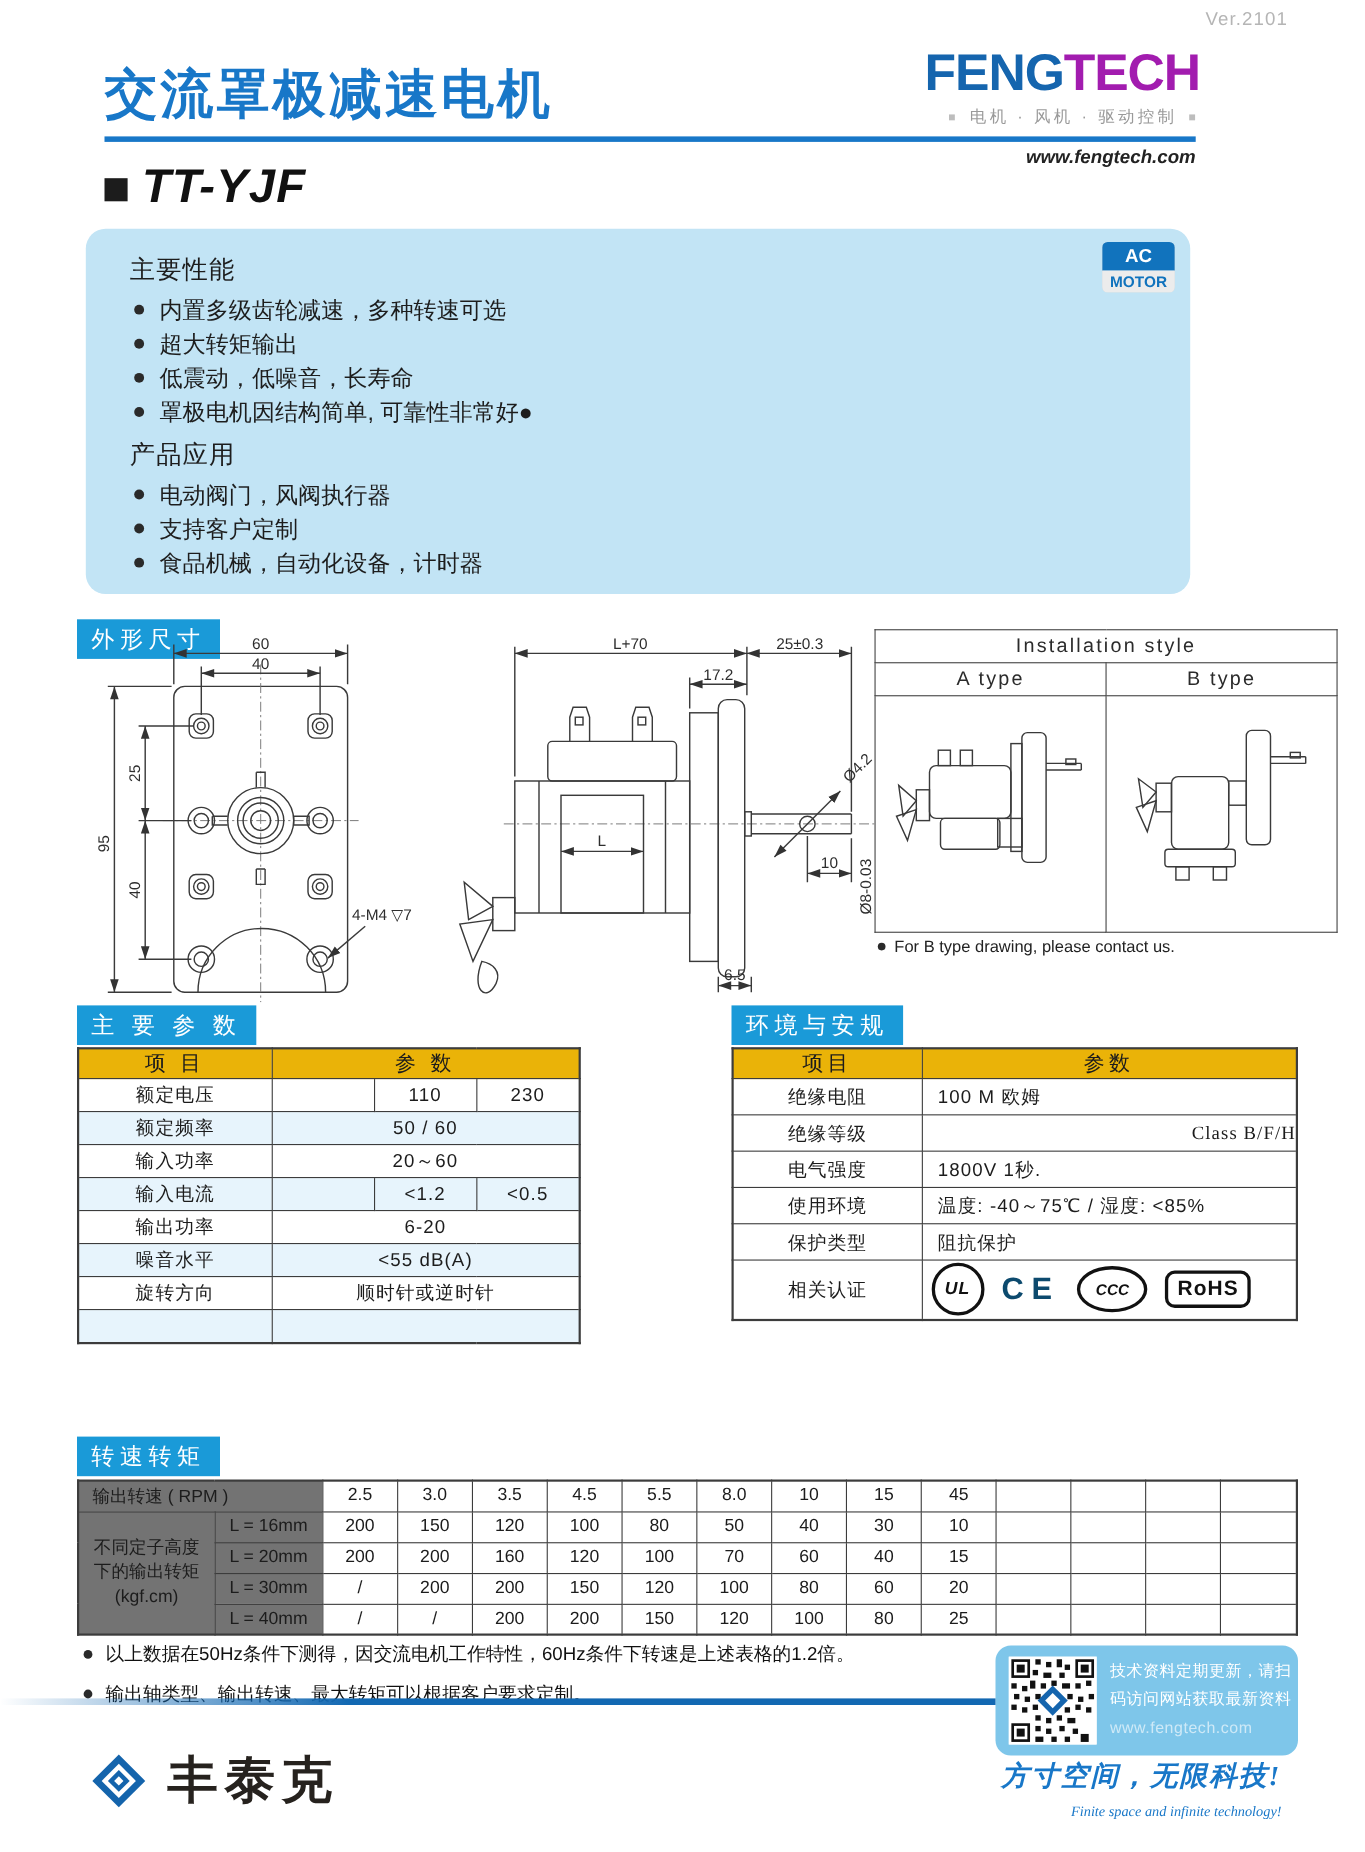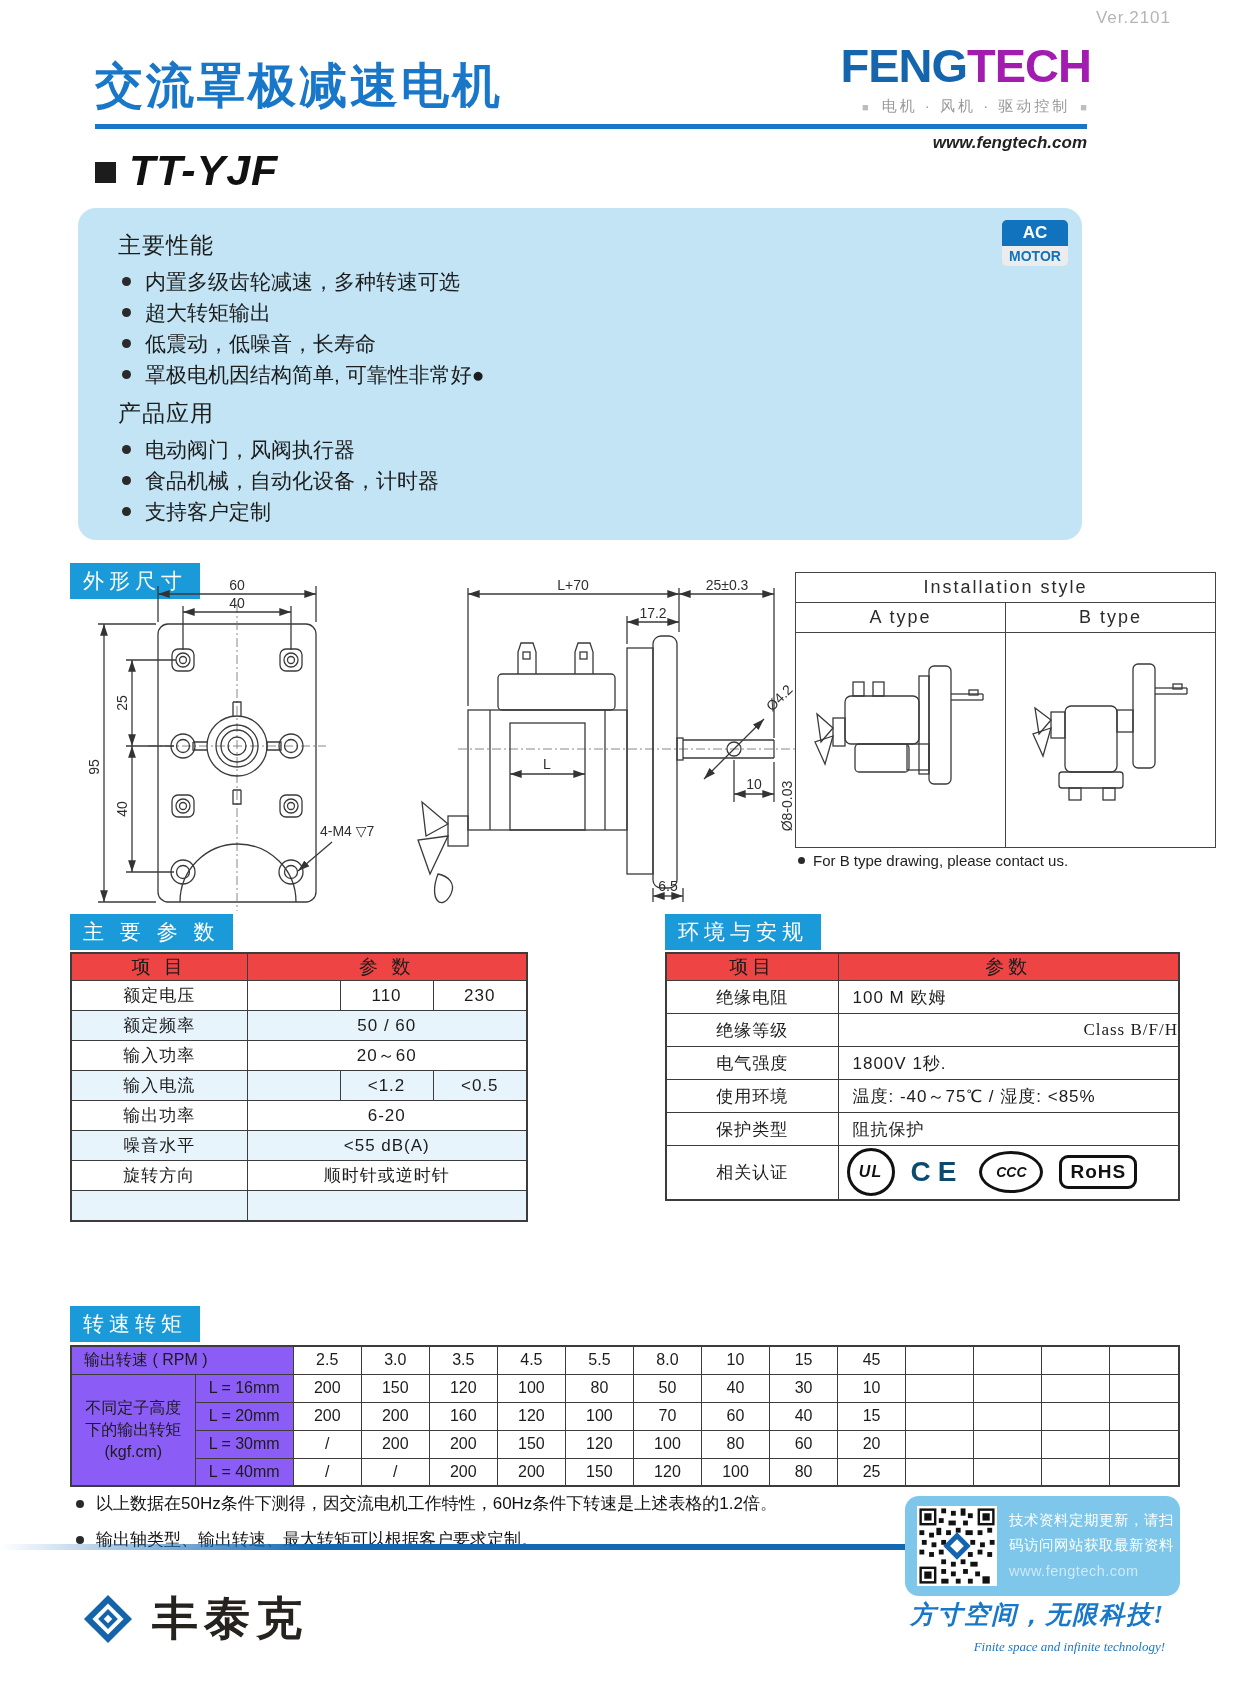--- a/index.html
+++ b/index.html
@@ -48,38 +48,38 @@
   .inst-title { height:30px; }
   .inst-head { height:30px; }
   .inst-cell { height:212px; vertical-align:middle; }
   .inst-note { font-size:15px; color:#222; display:flex; gap:8px; align-items:center; }
   .inst-note .dot { width:7px; height:7px; }
 
   
   .ptable { border-collapse:collapse; table-layout:fixed; background:#fff; border:2px solid #3c3c3c; }
   .ptable td { border:1px solid #3c3c3c; text-align:center; font-size:17px; color:#1c1c1c; padding:0; letter-spacing:1px; }
   .ptable tr { height:30px; }
-  .ptable tr.head { height:24px; background:#ef4444; }
+  .ptable tr.head { height:24px; background:#eab308; }
   .ptable tr.head td { font-size:19px; letter-spacing:4px; }
   .ptable tr.alt { background:#E7F4FC; }
 
   .cert-row { height:54px !important; }
   .cert-flex { display:flex; align-items:center; justify-content:flex-start; gap:16px; padding-left:8px; }
   .ul-badge { width:42px; height:42px; border:3.5px solid #111; border-radius:50%; display:inline-flex; align-items:center; justify-content:center;
               font-weight:bold; font-style:italic; font-size:16px; color:#111; }
   .ce-mark { font-size:28px; font-weight:bold; letter-spacing:7px; color:#0c4a6e; }
   .ccc-badge { width:58px; height:36px; border:3.5px solid #111; border-radius:50%; display:inline-flex; align-items:center; justify-content:center;
                font-weight:800; font-style:italic; font-size:14px; letter-spacing:0px; color:#111; }
   .rohs-badge { border:3px solid #111; border-radius:9px; padding:3px 8px; font-weight:bold; font-size:19px; color:#111; }
 
   
   .st-table { border-collapse:collapse; table-layout:fixed; background:#fff; border:2px solid #3c3c3c; }
   .st-table td { border:1px solid #3c3c3c; text-align:center; font-size:16px; color:#1c1c1c; padding:0; }
   .st-table tr { height:28px; }
-  .st-blue { background:#8b5cf6; }
+  .st-blue { background:#737373; }
   .st-group { white-space:pre-line; font-size:16px; line-height:1.35; }
 
   
   .note-line { display:flex; gap:12px; align-items:center; font-size:17px; color:#111; }
   .note-line .dot { width:8px; height:8px; }
 
   .qr-box { left:905px; top:1496px; width:275px; height:100px; background:#7EC6EA; border-radius:14px; display:flex; align-items:center; gap:12px; padding:0 0 0 12px; box-sizing:border-box; }
   .qr-img { width:80px; height:80px; background:#fff; flex:0 0 auto; }
   .qr-text { color:#fff; font-size:14.5px; line-height:1.75; letter-spacing:0.5px; }
   .qr-text .dim { color:rgba(255,255,255,0.62); }
@@ -139,25 +139,25 @@
         </li>
     </ul>
     <div class="feat-heading" style="top:190px;">产品应用</div>
     <ul class="feat-list" style="top:226px;">
       <li>
           <span class="dot"></span>
           <span>电动阀门，风阀执行器</span>
         </li>
       <li>
           <span class="dot"></span>
-          <span>食品机械，自动化设备，计时器</span>
+          <span>支持客户定制</span>
         </li>
       <li>
           <span class="dot"></span>
-          <span>支持客户定制</span>
+          <span>食品机械，自动化设备，计时器</span>
         </li>
     </ul>
   </div>
 
   <div class="abs sec" style="left:70px; top:563px;">外形尺寸</div>
 
   <svg class="abs" style="left:70px; top:578px;" width="740" height="335" viewBox="0 0 740 335">
     <defs>
       <marker id="ma" markerWidth="10" markerHeight="8" refX="9" refY="4" orient="auto">
           <path d="M0,1 L9,4 L0,7 z" fill="#333"></path>

